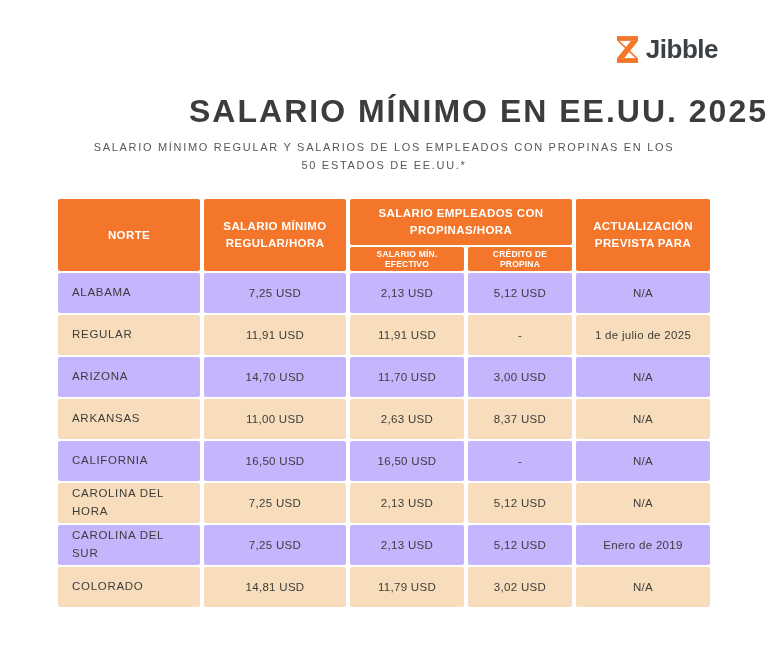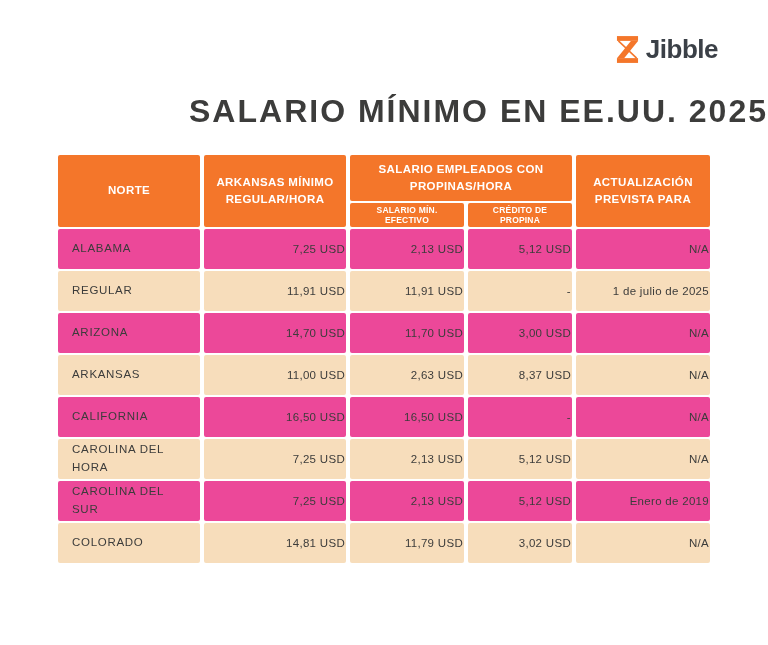--- a/index.html
+++ b/index.html
@@ -26,25 +26,25 @@
   .subtitle{margin:9px 30px 0;text-align:center;font-size:11px;letter-spacing:1.7px;
     color:var(--subgray);line-height:1.6;font-weight:400;}
 
   
   table.wage{margin:23px auto 0;border-collapse:separate;border-spacing:4px 2px;table-layout:fixed;}
   col.c1{width:142px;} col.c2{width:142px;} col.c3{width:114px;} col.c4{width:104px;} col.c5{width:134px;}
   th{background:var(--accent);color:#fff;font-weight:bold;text-align:center;
     vertical-align:middle;border-radius:2px;}
   th.main{font-size:11.5px;letter-spacing:0.4px;padding:4px 8px;height:46px;line-height:1.5;}
   th.sub{font-size:8.5px;letter-spacing:0.2px;height:20px;padding:2px 11px;}
-  td{font-size:11.5px;color:var(--dark);text-align:right;vertical-align:middle;
+  td{font-size:11.5px;color:var(--dark);text-align:center;vertical-align:middle;
     height:40px;letter-spacing:0.3px;border-radius:2px;}
   td.state{text-align:left;padding-left:14px;padding-right:12px;letter-spacing:0.7px;line-height:1.55;}
   tr.alt td{background:var(--peach);}
-  tr.plain td{background:#ec4899;}
+  tr.plain td{background:#c4b5fd;}
 </style>
 </head>
 <body>
 
 <div class="page">
 
   <div class="top">
     <div class="logo">
       <span>
         <svg width="23" height="27" viewBox="0 0 24 28" aria-hidden="true">
@@ -55,33 +55,34 @@
           </g>
           <line x1="2.5" y1="5" x2="21.5" y2="23" stroke="#F4762A" stroke-width="1.6"></line>
         </svg>
       </span>
       <span class="brand">Jibble</span>
     </div>
   </div>
 
   <h1 class="title">SALARIO MÍNIMO EN EE.UU. 2025</h1>
 
+  <p class="subtitle"><span>SALARIO MÍNIMO REGULAR Y SALARIOS DE LOS EMPLEADOS CON PROPINAS EN LOS</span><br><span>50 ESTADOS DE EE.UU.*</span></p>
 
   <table class="wage">
     <colgroup>
       <col class="c1">
         <col class="c2">
         <col class="c3">
         <col class="c4">
         <col class="c5">
     </colgroup>
     <thead>
       <tr>
         <th class="main" rowspan="2">NORTE</th>
-        <th class="main" rowspan="2">ARKANSAS MÍNIMO REGULAR/HORA</th>
+        <th class="main" rowspan="2">SALARIO MÍNIMO REGULAR/HORA</th>
         <th class="main" colspan="2">SALARIO EMPLEADOS CON PROPINAS/HORA</th>
         <th class="main" rowspan="2">ACTUALIZACIÓN PREVISTA PARA</th>
       </tr>
       <tr>
         <th class="sub">SALARIO MÍN. EFECTIVO</th>
         <th class="sub">CRÉDITO DE PROPINA</th>
       </tr>
     </thead>
     <tbody>
         <tr class="plain">

